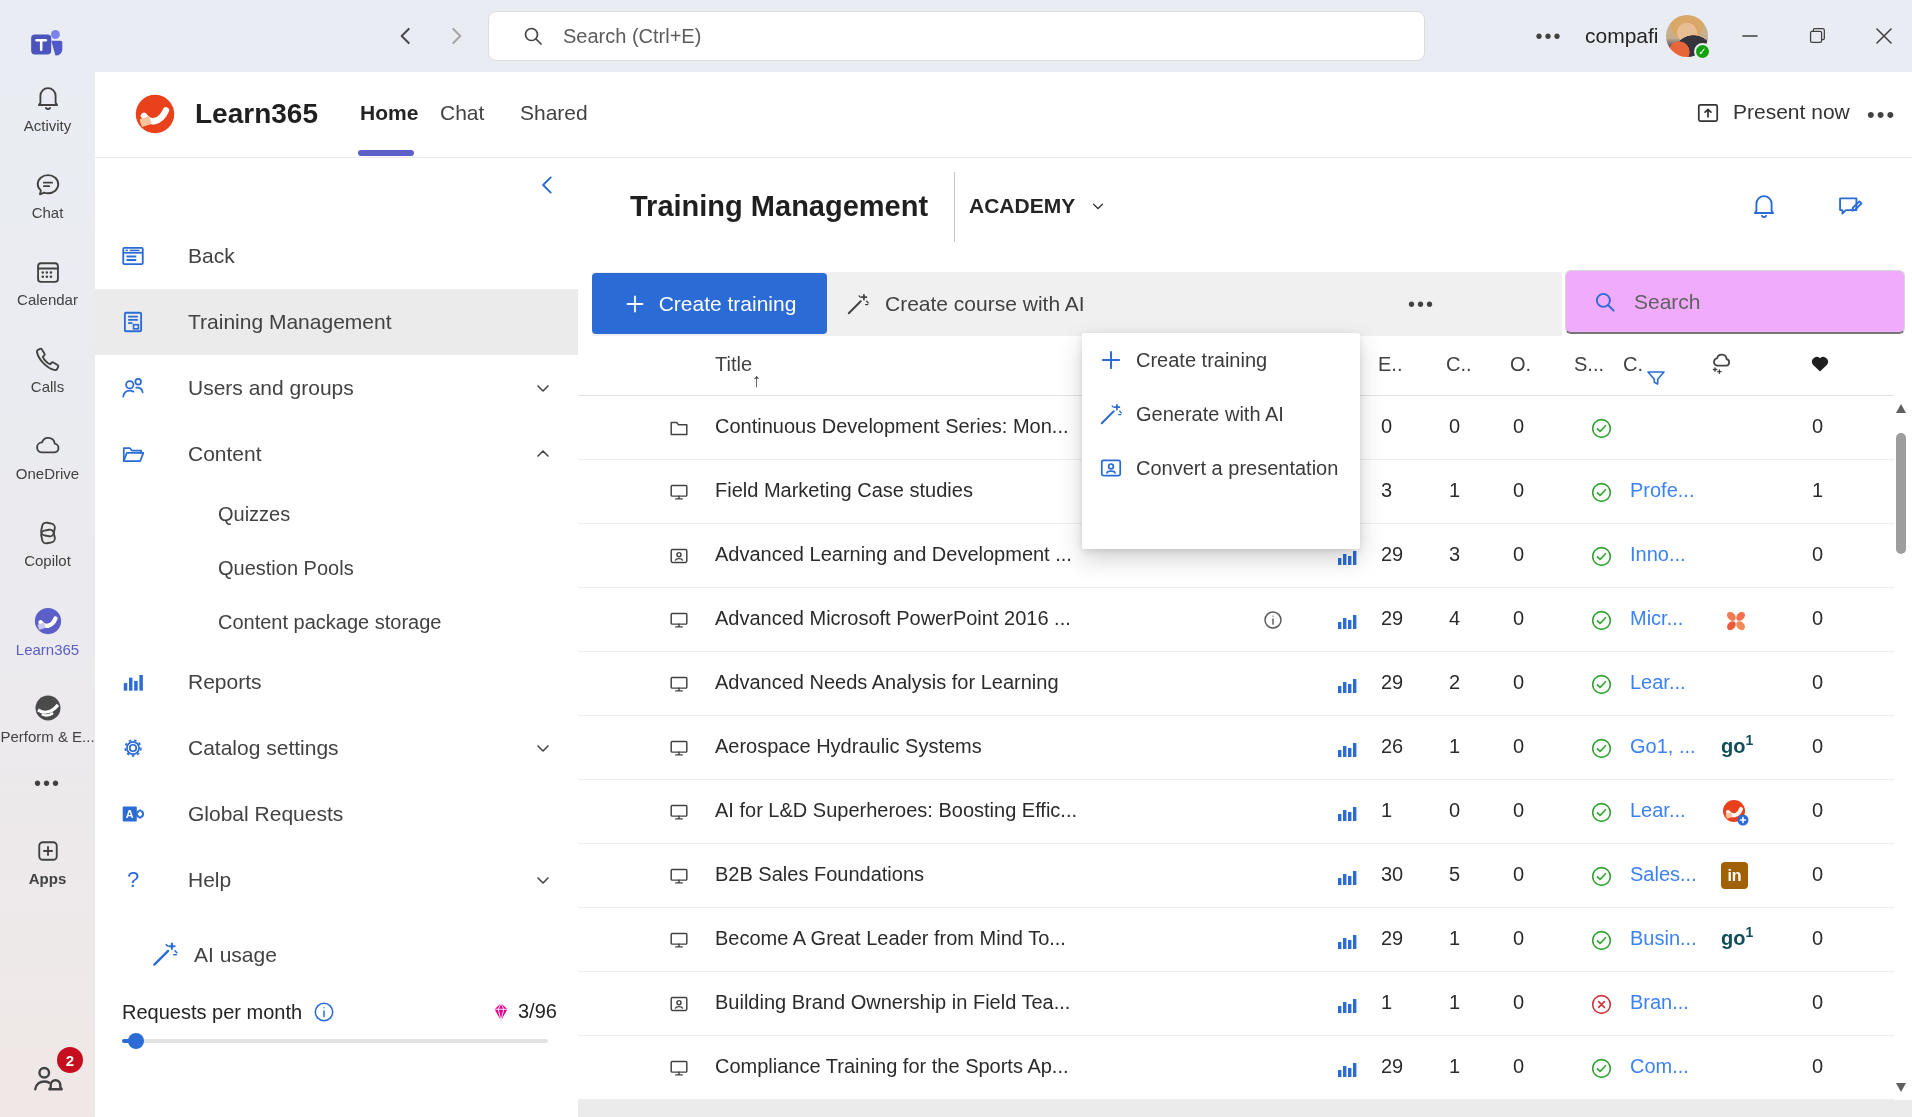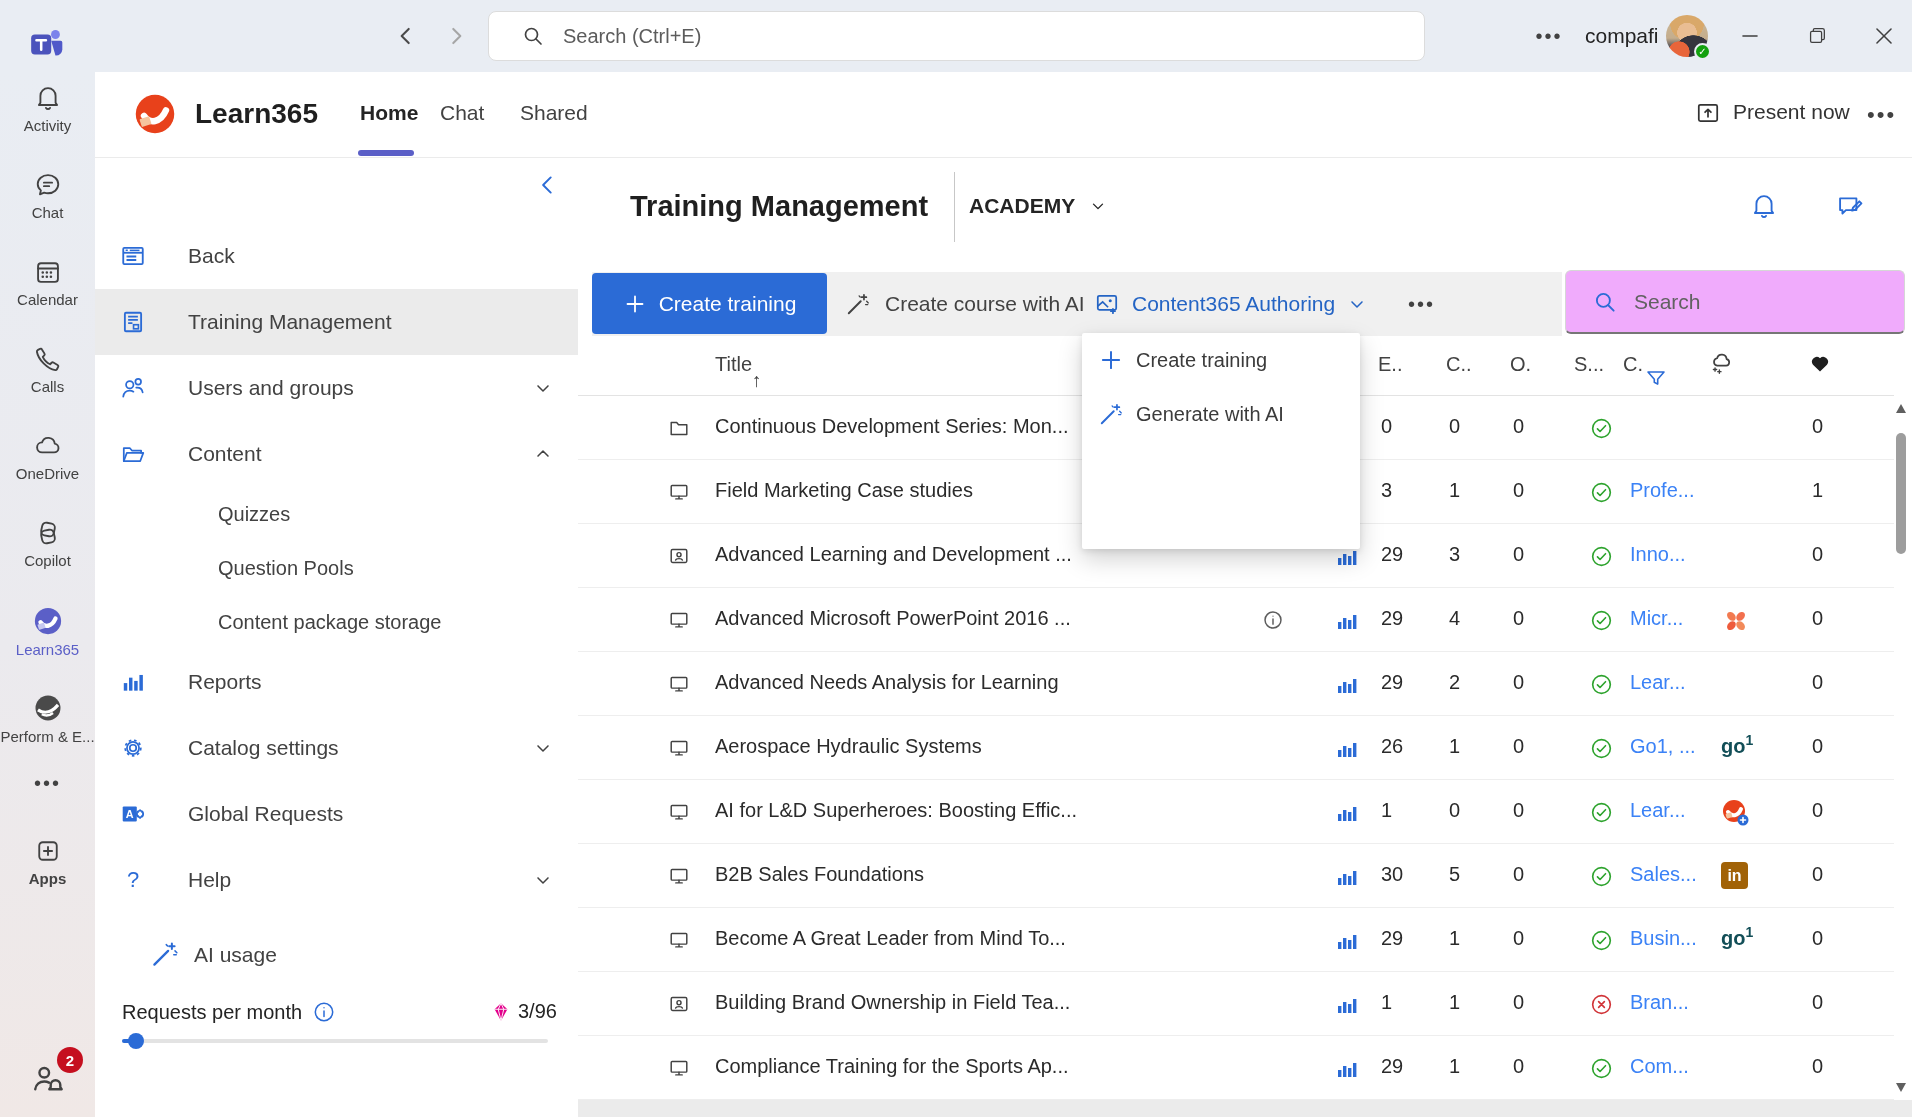--- a/index.html
+++ b/index.html
@@ -480,36 +480,20 @@
         <span id="ai-ic">
             <svg width="26" height="26" viewBox="0 0 24 24" fill="none" xmlns="http://www.w3.org/2000/svg">
               <path d="M3.5 20.5 14.5 9.5" stroke="currentColor" stroke-width="1.8" stroke-linecap="round" stroke-linejoin="round" fill="none"></path>
               <path d="M17.5 3.5v4.4M15.3 5.7h4.4" stroke="currentColor" stroke-width="1.6" stroke-linecap="round" stroke-linejoin="round" fill="none"></path>
               <path d="M20 9.5l1.5 1.5M19 12.5h2" stroke="currentColor" stroke-width="1.2" stroke-linecap="round"></path>
               <path d="M13 4.5l1 1" stroke="currentColor" stroke-width="1.2" stroke-linecap="round"></path>
             </svg>
           </span>
         <span>Create course with AI</span>
       </div>
-      <div id="tbtn-c365">
-        <span id="c365-ic">
-            <svg width="26" height="26" viewBox="0 0 24 24" fill="none" xmlns="http://www.w3.org/2000/svg">
-              <rect x="3.5" y="4.5" width="17" height="13" rx="1.5" stroke="currentColor" stroke-width="1.6" fill="none"></rect>
-              <path d="M3.5 14l4.5-4 5 5" stroke="currentColor" stroke-width="1.6" fill="none"></path>
-              <circle cx="15" cy="9" r="1.4" fill="currentColor"></circle>
-              <path d="M17.5 16.5v4M15.5 18.5h4" stroke="currentColor" stroke-width="1.6" stroke-linecap="round"></path>
-            </svg>
-          </span>
-        <span>Content365 Authoring</span>
-        <span id="c365-chev">
-            <svg width="20" height="20" viewBox="0 0 24 24" fill="none" xmlns="http://www.w3.org/2000/svg">
-              <path d="M6 9.5l6 6 6-6" stroke="currentColor" stroke-width="1.8" stroke-linecap="round" stroke-linejoin="round" fill="none"></path>
-            </svg>
-          </span>
-      </div>
       <div id="tbtn-more">•••</div>
     </div>
     <div id="tbl-search">
       <span id="tbl-search-ic">
           <svg width="26" height="26" viewBox="0 0 24 24" fill="none" xmlns="http://www.w3.org/2000/svg">
             <circle cx="10.5" cy="10.5" r="6" stroke="#2b6bd6" stroke-width="1.7" fill="none"></circle>
             <path d="M15 15l5 5" stroke="#2b6bd6" stroke-width="1.7" stroke-linecap="round"></path>
           </svg>
         </span>
       <span class="ph">Search</span>
@@ -881,20 +865,30 @@
         <span class="mic">
           <svg width="26" height="26" viewBox="0 0 24 24" fill="none" xmlns="http://www.w3.org/2000/svg">
             <path d="M3.5 20.5 14.5 9.5" stroke="currentColor" stroke-width="1.8" stroke-linecap="round" stroke-linejoin="round" fill="none"></path>
             <path d="M17.5 3.5v4.4M15.3 5.7h4.4" stroke="currentColor" stroke-width="1.6" stroke-linecap="round" stroke-linejoin="round" fill="none"></path>
             <path d="M20 9.5l1.5 1.5M19 12.5h2" stroke="currentColor" stroke-width="1.2" stroke-linecap="round"></path>
             <path d="M13 4.5l1 1" stroke="currentColor" stroke-width="1.2" stroke-linecap="round"></path>
           </svg>
         </span>
         <span class="mlb">Generate with AI</span>
       </div>
+      <div class="mitem">
+        <span class="mic">
+          <svg width="26" height="26" viewBox="0 0 24 24" fill="none" xmlns="http://www.w3.org/2000/svg">
+            <rect x="3.5" y="5" width="17" height="14" rx="1.5" stroke="currentColor" stroke-width="1.6" stroke-linecap="round" stroke-linejoin="round" fill="none"></rect>
+            <circle cx="12" cy="10.5" r="2.2" stroke="currentColor" stroke-width="1.6" stroke-linecap="round" stroke-linejoin="round" fill="none"></circle>
+            <path d="M8.3 16.5c.6-2.2 6.8-2.2 7.4 0" stroke="currentColor" stroke-width="1.6" stroke-linecap="round" stroke-linejoin="round" fill="none"></path>
+          </svg>
+        </span>
+        <span class="mlb">Convert a presentation</span>
+      </div>
     </div>
 
   <div id="scrollbar" class="abs">
     <div id="sb-up"></div>
     <div id="sb-thumb"></div>
     <div id="sb-down"></div>
   </div>
   <div id="bottom-strip" class="abs"></div>
 </div>
 

